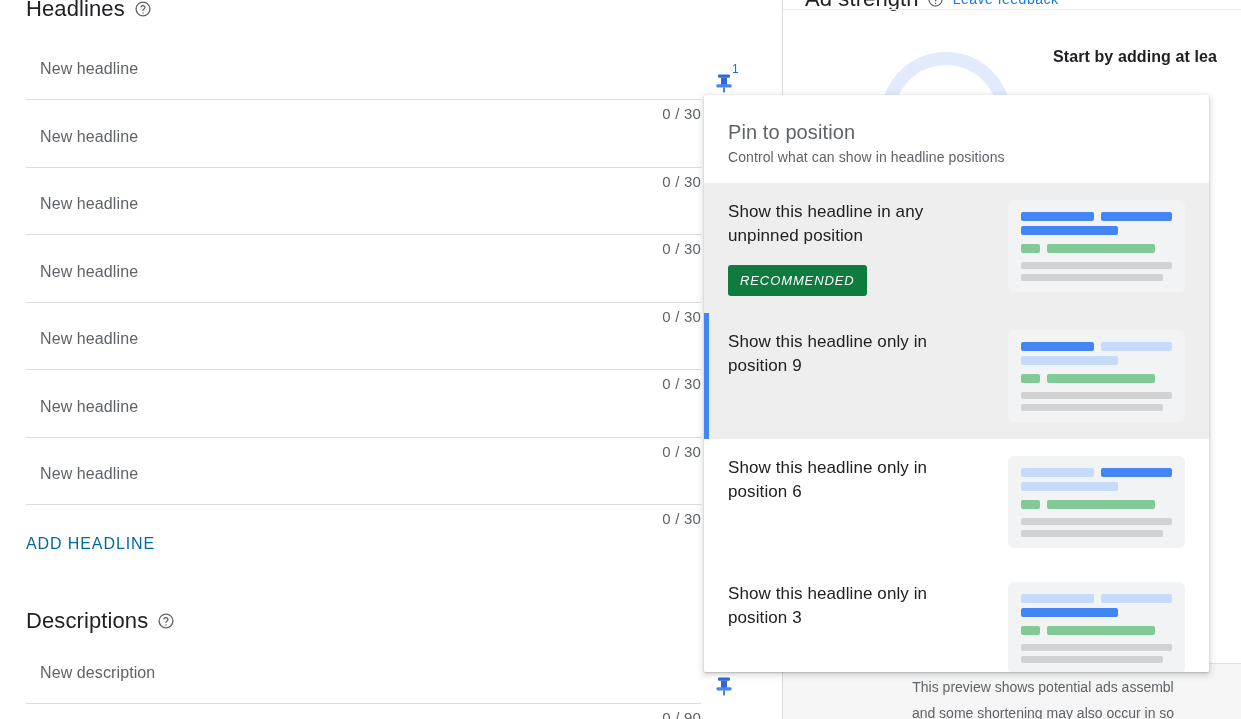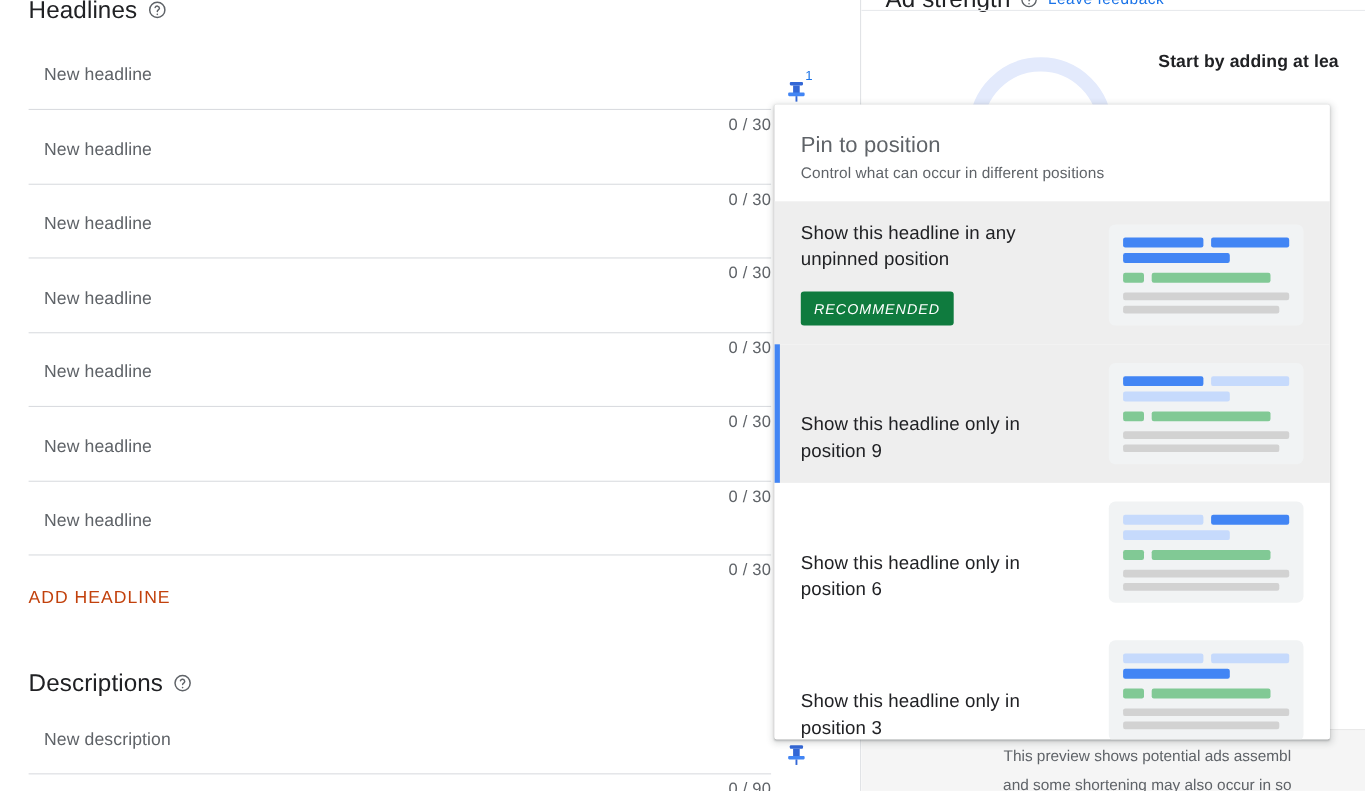--- a/index.html
+++ b/index.html
@@ -51,21 +51,21 @@
   .counter {
     position: absolute;
     font-size: 15px; color: #5f6368;
     text-align: right; width: 80px;
     letter-spacing: 0.2px;
   }
 
   .add-link {
     position: absolute; left: 26px;
     font-size: 16px; font-weight: 500;
-    color: #c2410c; letter-spacing: 0.9px;
+    color: #0369a1; letter-spacing: 0.9px;
     cursor: pointer;
     text-align: center;
   }
 
   
   .pin {
     position: absolute;
     width: 20px; height: 22px;
   }
   .pin svg { display: block; }
@@ -138,21 +138,21 @@
   .dd-header { padding: 26px 24px 18px 24px; }
   .dd-header-title {
     font-size: 20px; color: #5f6368; font-weight: 400;
     letter-spacing: .1px; margin-bottom: 5px;
   }
   .dd-header-sub {
     font-size: 14px; color: #5f6368; letter-spacing: .1px;
   }
   .dd-item {
     position: relative;
-    display: flex; align-items: flex-end;
+    display: flex; align-items: flex-start;
     padding: 17px 24px 17px 24px;
     min-height: 118px;
     cursor: pointer;
     background: #fff;
   }
   .dd-item.active { background: #eeeeee; }
   .dd-item.selected::before {
     content: "";
     position: absolute; left: 0; top: 0; bottom: 0;
     width: 5px; background: #4285f4;
@@ -322,21 +322,21 @@
     <div class="preview-note-rule"></div>
     <div class="preview-note">
       <p>This preview shows potential ads assembl</p>
       <p>and some shortening may also occur in so</p>
     </div>
   </div>
 
   <div class="dropdown">
     <div class="dd-header">
       <div class="dd-header-title">Pin to position</div>
-      <div class="dd-header-sub">Control what can occur in different positions</div>
+      <div class="dd-header-sub">Control what can show in headline positions</div>
     </div>
 
     <div class="dd-item active">
       <div class="dd-item-text">
         <div class="dd-item-label">Show this headline in any unpinned position</div>
         <div class="badge">RECOMMENDED</div>
       </div>
       <div class="thumb">
         <div class="thumb-row">
           <div class="bar b-blue" style="width:74px;"></div>

